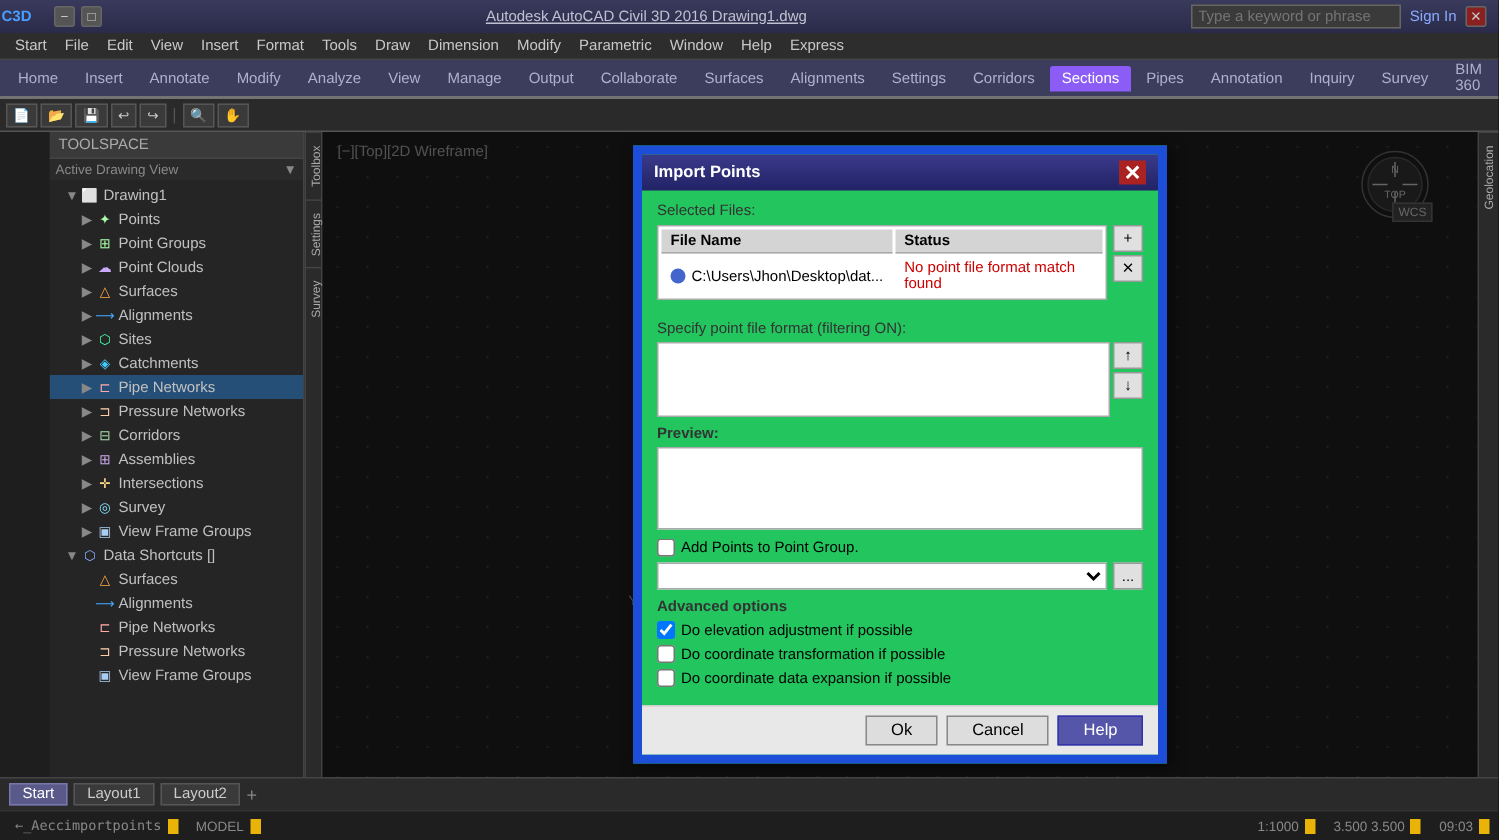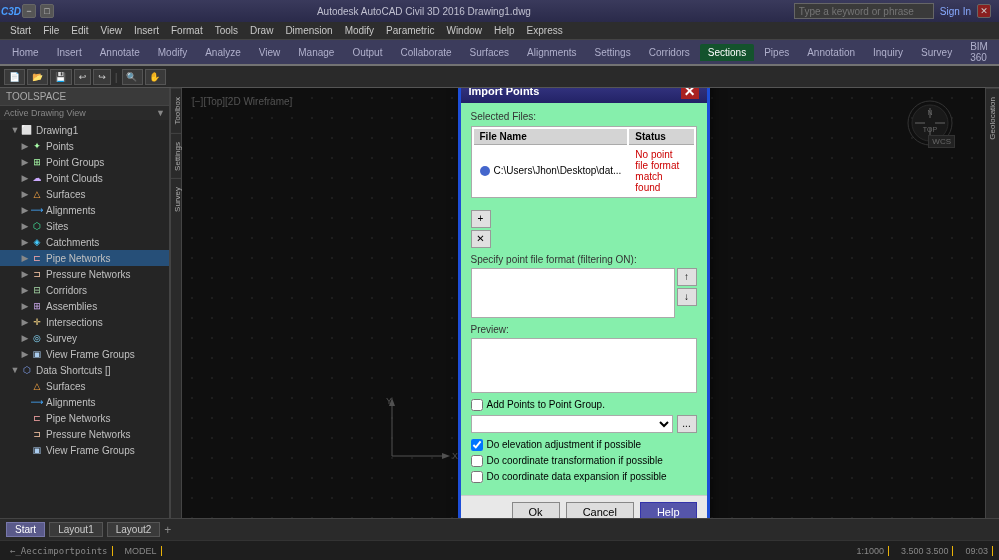--- a/index.html
+++ b/index.html
@@ -1,39 +1,39 @@
 <!DOCTYPE html>
 <html><head>
   <meta charset="utf-8">
   <style>
     * { box-sizing: border-box; margin: 0; padding: 0; }
     body { font-family: 'Segoe UI', Tahoma, Arial, sans-serif; font-size: 11px; background: #1e1e1e; color: #d4d4d4; width: 999px; height: 560px; overflow: hidden; }
 
     
     #titlebar { background: linear-gradient(to bottom, #3a3a5c, #2a2a4a); height: 22px; display: flex; align-items: center; padding: 0 4px; gap: 4px; }
-    #titlebar .title-text { color: #c0c0d0; font-size: 10px; flex: 1; text-align: center; }
+    #titlebar .title-text { color: #c0c0d0; font-size: 10px; flex: 1; text-align: center; text-decoration: underline; }
     #titlebar .win-btn { width: 14px; height: 14px; border-radius: 2px; border: 1px solid #666; font-size: 9px; display: flex; align-items: center; justify-content: center; cursor: pointer; color: #ccc; }
     #titlebar .win-btn.close { background: #8b2020; }
     #titlebar .win-btn.min { background: #555; }
     #titlebar .win-btn.max { background: #555; }
-    .titlebar-left { display: flex; align-items: center; gap: 2px; font-style: italic; }
+    .titlebar-left { display: flex; align-items: center; gap: 16px; }
 
     
     #menubar { background: #2d2d2d; height: 18px; display: flex; align-items: center; padding: 0 4px; border-bottom: 1px solid #444; }
     #menubar span { color: #c8c8c8; font-size: 10px; padding: 0 6px; cursor: pointer; }
 
     #ribbon { background: #3c3c5c; height: 26px; display: flex; align-items: center; padding: 0 4px; gap: 2px; border-bottom: 2px solid #737373; }
     .ribbon-tab { color: #b0b0cc; font-size: 10px; padding: 3px 8px; cursor: pointer; border-radius: 2px 2px 0 0; }
-    .ribbon-tab.active { background: #14532d; color: #fff; }
+    .ribbon-tab.active { background: #8b5cf6; color: #fff; }
 
     #toolbar { background: #2a2a2a; height: 22px; display: flex; align-items: center; padding: 0 4px; gap: 2px; border-bottom: 1px solid #555; }
     .tb-btn { background: #3a3a3a; border: 1px solid #555; color: #ccc; font-size: 9px; padding: 1px 4px; cursor: pointer; height: 16px; display: flex; align-items: center; }
 
     
-    #main { display: flex; height: calc(560px - 22px - 18px - 26px - 22px - 22px - 20px); }
+    #main { display: flex; height: calc(560px - 22px - 18px - 26px - 22px - 22px - 20px); padding-left: 33px; }
 
     
     #left-panel { width: 170px; background: #252525; border-right: 1px solid #444; display: flex; flex-direction: column; overflow: hidden; }
     #toolspace-header { background: #3a3a3a; padding: 3px 6px; font-size: 10px; color: #aaa; border-bottom: 1px solid #444; }
     #tree { flex: 1; overflow-y: auto; padding: 2px 0; }
     .tree-item { padding: 1px 4px 1px 0; cursor: pointer; display: flex; align-items: center; font-size: 10px; color: #c0c0c0; }
     .tree-item.selected { background: #264f78; }
     .tree-indent-1 { padding-left: 10px; }
     .tree-indent-2 { padding-left: 20px; }
     .tree-icon { width: 14px; height: 14px; margin-right: 2px; flex-shrink: 0; display: flex; align-items: center; justify-content: center; font-size: 9px; }
@@ -47,41 +47,41 @@
     #cad-area { flex: 1; background: #1a1a1a; position: relative; overflow: hidden; }
     #cad-grid { position: absolute; top: 0; left: 0; right: 0; bottom: 0; background-image: radial-gradient(circle, #333 1px, transparent 1px); background-size: 20px 20px; }
     #cad-label { position: absolute; top: 8px; left: 10px; color: #888; font-size: 10px; }
 
     
     #bottom-bar { background: #2a2a2a; height: 22px; display: flex; align-items: center; padding: 0 6px; gap: 4px; border-top: 1px solid #444; font-size: 10px; color: #aaa; }
     .tab-btn { background: #3a3a3a; border: 1px solid #555; padding: 1px 8px; cursor: pointer; font-size: 10px; color: #ccc; }
     .tab-btn.active { background: #5a5a8a; border-color: #7777aa; color: #fff; }
 
     #statusbar { background: #1e1e1e; height: 20px; display: flex; align-items: center; padding: 0 6px; border-top: 1px solid #333; font-size: 9px; color: #888; gap: 8px; }
-    .status-seg { padding: 0 4px; border-right: 1px solid #eab308; }
+    .status-seg { padding: 0 4px; border-right: 7px solid #eab308; }
 
     
     #modal-overlay { position: absolute; top: 0; left: 0; right: 0; bottom: 0; background: rgba(0,0,0,0.4); display: flex; align-items: center; justify-content: center; z-index: 100; }
-    #modal { background: #86efac; border: 3px solid #1d4ed8; width: 252px; box-shadow: 3px 3px 10px rgba(0,0,0,0.5); color: #000; font-size: 11px; }
+    #modal { background: #22c55e; border: 6px solid #1d4ed8; width: 356px; box-shadow: 3px 3px 10px rgba(0,0,0,0.5); color: #000; font-size: 11px; }
     #modal-titlebar { background: linear-gradient(to bottom, #3a3a8a, #222266); padding: 4px 8px; display: flex; align-items: center; justify-content: space-between; }
     #modal-title { color: #fff; font-size: 11px; font-weight: bold; }
     #modal-close { color: #fff; cursor: pointer; font-size: 14px; background: #aa2222; border: none; width: 18px; height: 16px; display: flex; align-items: center; justify-content: center; font-weight: bold; }
     #modal-body { padding: 8px 10px; }
     .modal-section-label { font-size: 10px; color: #333; margin-bottom: 4px; font-weight: normal; }
     .modal-file-table { width: 100%; border: 1px solid #aaa; background: #fff; margin-bottom: 8px; font-size: 10px; }
     .modal-file-table th { background: #d4d4d4; padding: 2px 6px; text-align: left; border-bottom: 1px solid #aaa; font-weight: bold; }
     .modal-file-table td { padding: 2px 6px; }
     .modal-file-row { display: flex; align-items: center; gap: 4px; }
     .file-icon { width: 12px; height: 12px; background: #4444aa; border-radius: 50%; display: flex; align-items: center; justify-content: center; }
     .side-btn { background: #e0e0e0; border: 1px solid #999; width: 20px; height: 18px; cursor: pointer; display: flex; align-items: center; justify-content: center; font-size: 10px; }
     .modal-format-label { font-size: 10px; margin-bottom: 3px; color: #333; }
     .modal-format-box { width: 100%; height: 50px; background: #fff; border: 1px solid #aaa; margin-bottom: 6px; display: flex; flex-direction: column; }
     .format-side-btn { background: #e0e0e0; border: 1px solid #999; width: 20px; height: 18px; cursor: pointer; display: flex; align-items: center; justify-content: center; font-size: 10px; }
     .format-row { display: flex; gap: 2px; }
-    .modal-preview-label { font-size: 10px; margin-bottom: 3px; color: #333; }
+    .modal-preview-label { font-size: 10px; margin-bottom: 3px; color: #333; font-weight: bold; }
     .modal-preview-box { width: 100%; height: 55px; background: #fff; border: 1px solid #aaa; margin-bottom: 6px; }
     .modal-checkbox-row { display: flex; align-items: center; gap: 4px; margin-bottom: 4px; font-size: 10px; }
     .modal-select-row { display: flex; gap: 4px; margin-bottom: 6px; align-items: center; }
     .modal-select { flex: 1; height: 18px; font-size: 10px; background: #fff; border: 1px solid #aaa; }
     .select-btn { background: #e0e0e0; border: 1px solid #999; width: 20px; height: 18px; cursor: pointer; font-size: 10px; display: flex; align-items: center; justify-content: center; }
     .advanced-label { font-size: 10px; font-weight: bold; margin-bottom: 4px; color: #333; }
     .modal-footer { display: flex; justify-content: flex-end; gap: 6px; padding: 6px 10px; border-top: 1px solid #ccc; background: #e8e8e8; }
     .footer-btn { padding: 3px 16px; font-size: 11px; cursor: pointer; border: 1px solid #888; background: #ddd; }
     .footer-btn.primary { background: #5555aa; color: #fff; border-color: #3333aa; }
     .error-text { color: #cc0000; font-size: 10px; }
@@ -320,21 +320,21 @@
       <div id="modal">
 
         <div id="modal-titlebar">
           <span id="modal-title">Import Points</span>
           <button id="modal-close">✕</button>
         </div>
 
         <div id="modal-body">
 
           <div class="modal-section-label">Selected Files:</div>
-          <div style="display:flex;gap:4px;margin-bottom:6px;flex-direction:column;">
+          <div style="display:flex;gap:4px;margin-bottom:6px;">
             <table class="modal-file-table">
               <thead>
                 <tr>
                   <th>File Name</th>
                   <th>Status</th>
                 </tr>
               </thead>
               <tbody>
                 <tr>
                   <td>
@@ -367,20 +367,21 @@
 
           <div class="modal-checkbox-row">
             <input type="checkbox" style="">
             <label>Add Points to Point Group.</label>
           </div>
           <div class="modal-select-row">
             <select class="modal-select"></select>
             <button class="select-btn">...</button>
           </div>
 
+          <div class="advanced-label">Advanced options</div>
           <div class="modal-checkbox-row">
             <input type="checkbox" checked="" style="">
             <label>Do elevation adjustment if possible</label>
           </div>
           <div class="modal-checkbox-row">
             <input type="checkbox" style="">
             <label>Do coordinate transformation if possible</label>
           </div>
           <div class="modal-checkbox-row">
             <input type="checkbox" style="">

